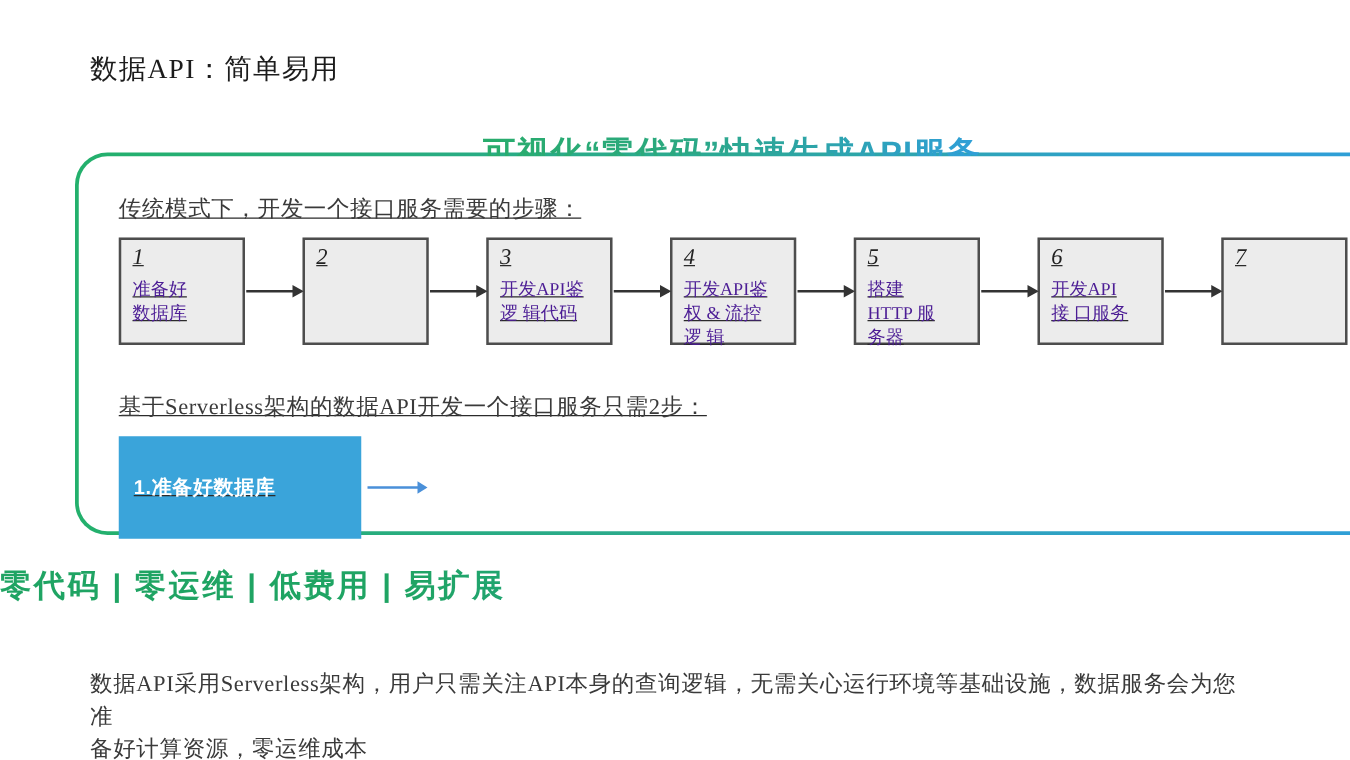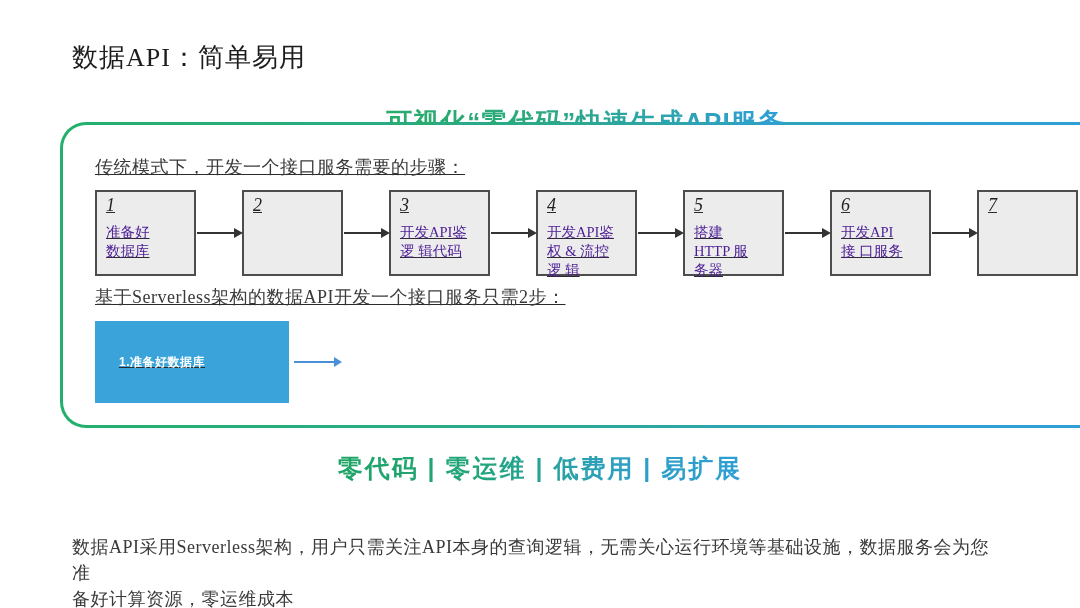--- a/index.html
+++ b/index.html
@@ -1,21 +1,21 @@
 <!DOCTYPE html>
 <html><head>
 <meta charset="utf-8">
 <style>
   * { margin: 0; padding: 0; box-sizing: border-box; }
   html, body { width: 1080px; height: 608px; background: #ffffff; overflow: hidden; }
   body { position: relative; font-family: "Liberation Serif", "DejaVu Serif", serif; color: #2b2b2b; }
 
   .page-title {
     position: absolute; left: 72px; top: 40px;
-    font-size: 26px; font-weight: 400; letter-spacing: 1px; color: #1c1c1c;
+    font-size: 22px; font-weight: 400; letter-spacing: 1px; color: #1c1c1c;
   }
 
   
   .panel-wrap {
     position: absolute; left: 60px; top: 122px; width: 1051px; height: 306px;
     border-radius: 26px; padding: 3px;
     background: linear-gradient(90deg, #23B06C 0%, #2BAA8E 45%, #2F9FD6 85%);
     text-decoration: underline;
   }
   .panel-inner {
@@ -42,37 +42,37 @@
   .step-text {
     font-size: 14.5px; line-height: 1.3; margin-top: 7px;
     white-space: pre-line; color: #4c1d95;
   }
   .flow-arrow { flex: 1 1 auto; height: 2px; background: #333333; position: relative; margin: 0 1px; }
   .flow-arrow::after {
     content: ""; position: absolute; right: -2px; top: -4px;
     border-left: 9px solid #333333; border-top: 5px solid transparent; border-bottom: 5px solid transparent;
   }
 
-  .srv-label { margin-top: 8px; }
+  .srv-label { margin-top: 36px; }
   .srv-row { display: flex; align-items: center; margin-top: 12px; }
   .srv-box {
     width: 194px; height: 82px; background: #3AA4DA; color: #ffffff;
-    display: flex; align-items: center; padding-left: 24px;
-    font-size: 12px; font-weight: bold; font-family: "Liberation Sans", sans-serif;
+    display: flex; align-items: center; padding-left: 12px;
+    font-size: 16px; font-weight: bold; font-family: "Liberation Sans", sans-serif;
     letter-spacing: 0.5px;
   }
   .srv-arrow { width: 46px; height: 2px; background: #4A90D9; position: relative; margin: 0 6px 0 5px; }
   .srv-arrow::after {
     content: ""; position: absolute; right: -2px; top: -4px;
     border-left: 8px solid #4A90D9; border-top: 5px solid transparent; border-bottom: 5px solid transparent;
   }
 
   .tagline {
     position: absolute; left: 0; top: 452px; width: 100%;
-    text-align: center; font-size: 25px; font-weight: bold; letter-spacing: 2px;
+    text-align: left; font-size: 25px; font-weight: bold; letter-spacing: 2px;
     font-family: "Liberation Sans", sans-serif;
     background: linear-gradient(90deg, #1FA463 30%, #22A57D 45%, #2D9FC0 57%, #2F9FD6 70%);
     -webkit-background-clip: text; background-clip: text;
     color: transparent; -webkit-text-fill-color: transparent;
   }
 
   .footer-para {
     position: absolute; left: 72px; top: 534px; width: 945px;
     font-size: 18px; line-height: 1.45; color: #3a3a3a;
     white-space: pre-line; letter-spacing: 0.5px;

